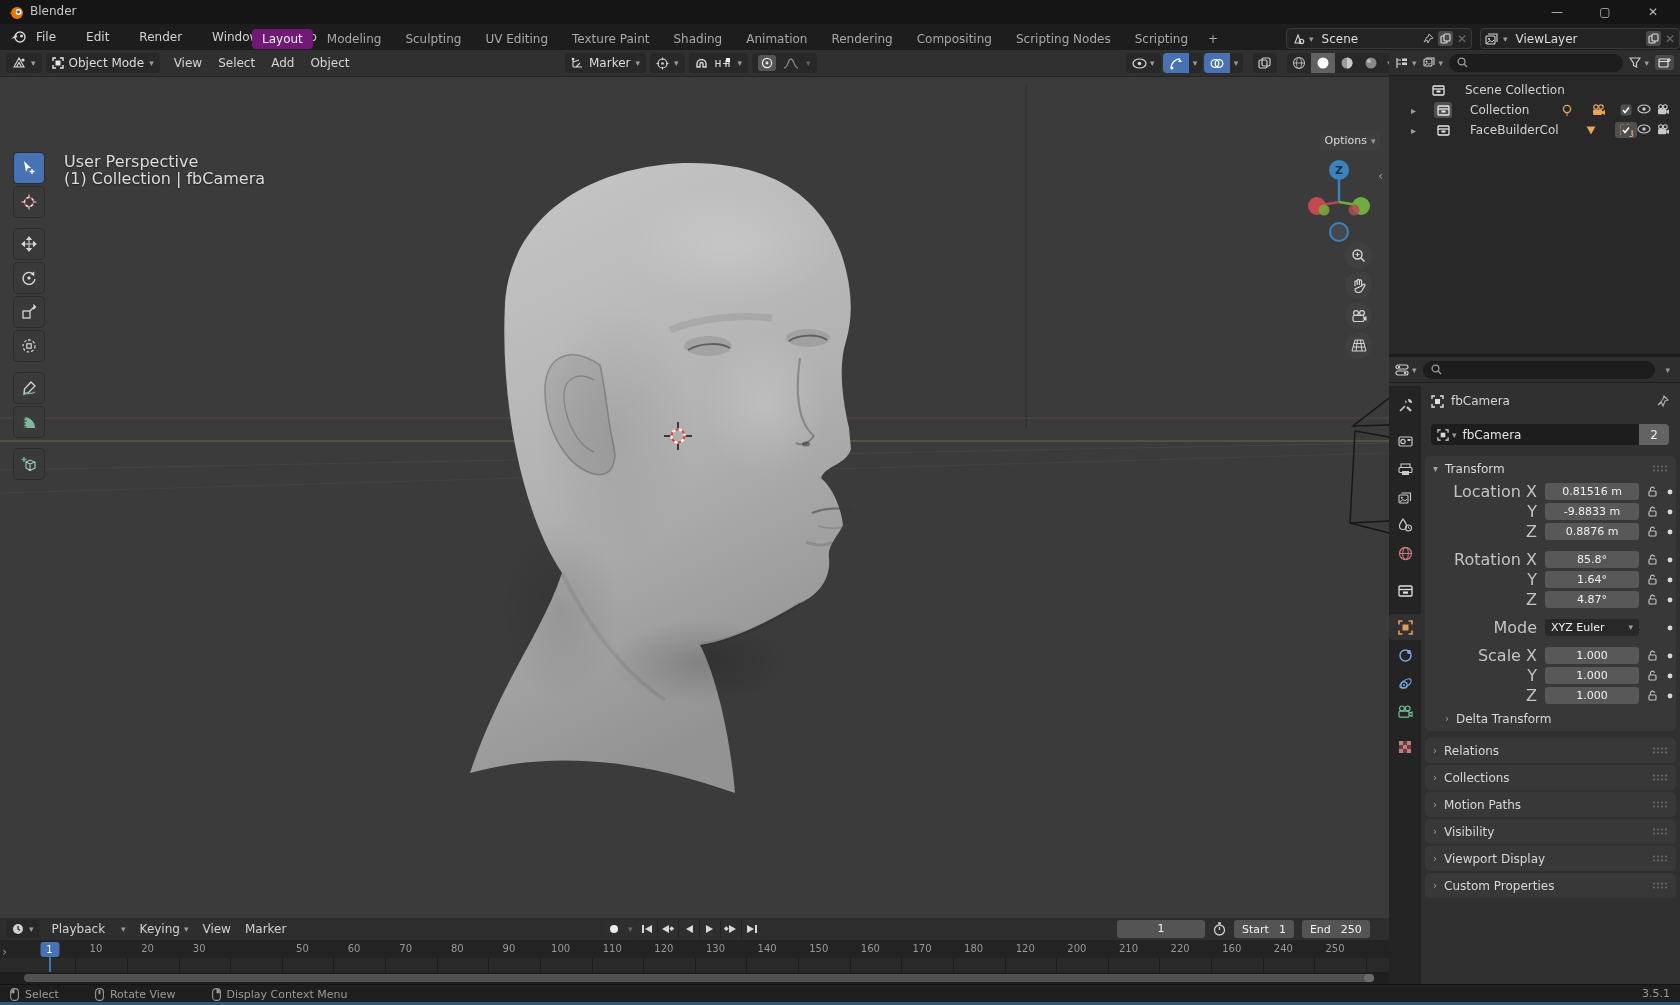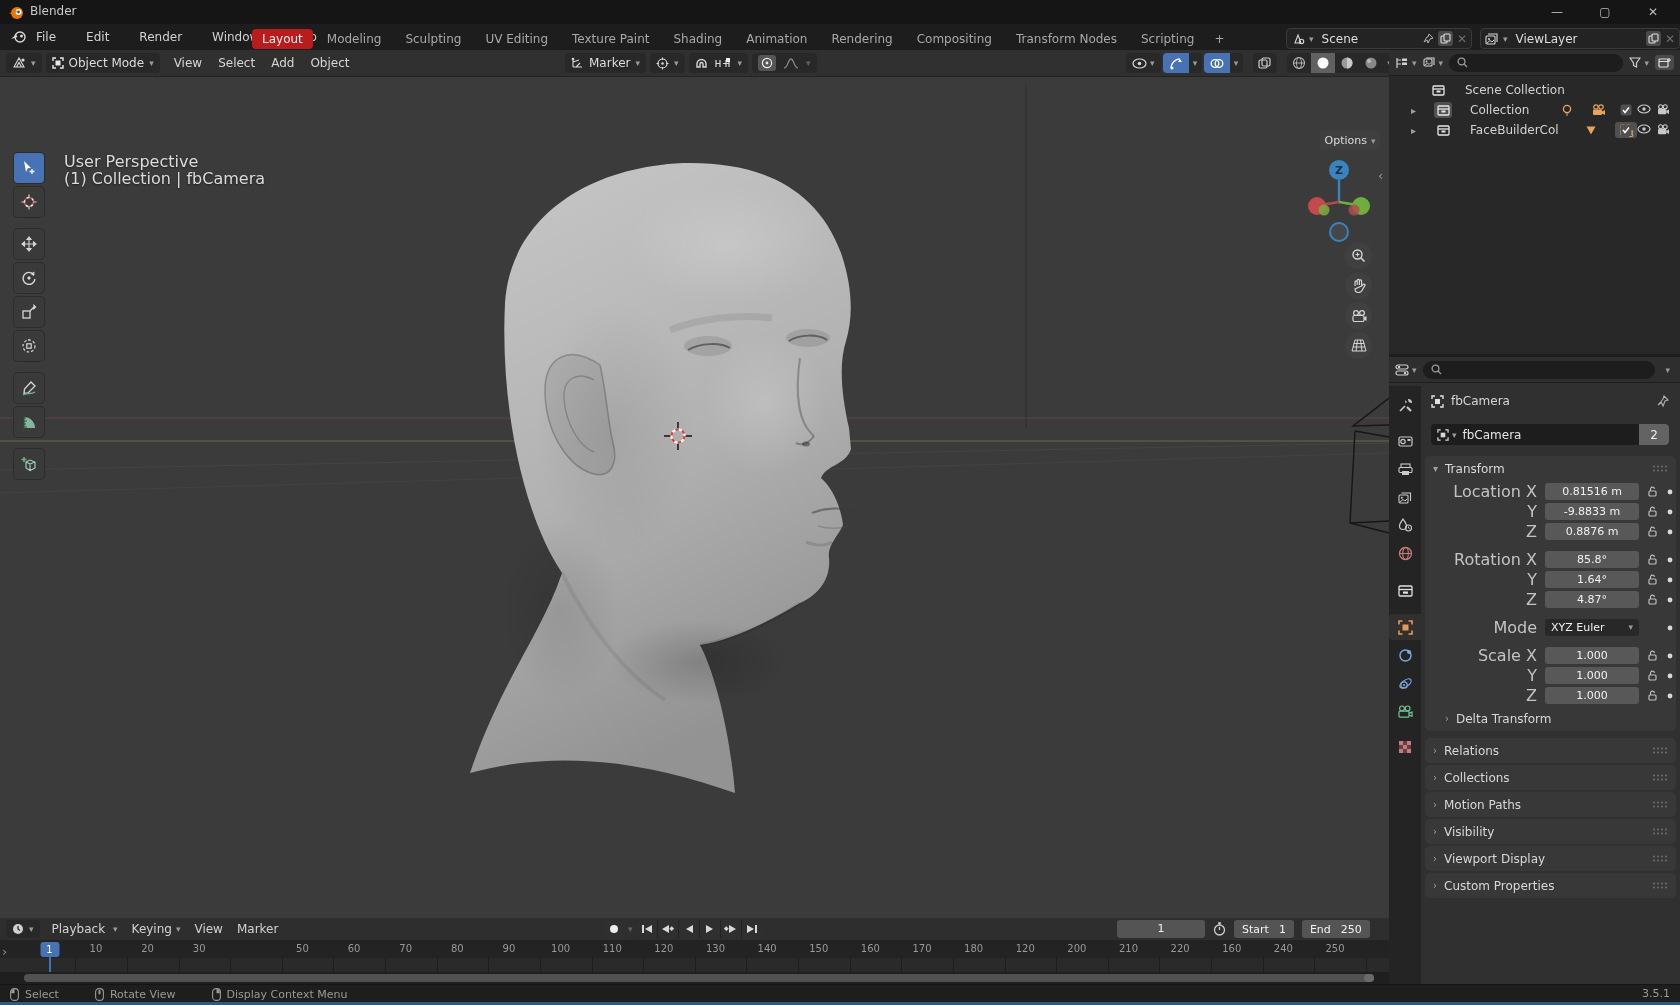--- a/index.html
+++ b/index.html
@@ -12,21 +12,21 @@
   .titlebar .logo{left:8px;top:4px;width:16px;height:16px;}
   .titlebar .title{left:30px;top:4px;}
   .winbtn{top:0;width:46px;height:24px;color:#bdbdbd;font-size:12px;text-align:center;line-height:24px;}
 
   
   .topbar{left:0;top:24px;width:1680px;height:26px;background:#1d1d1d;border-bottom:1px solid #141414;}
   .menus{left:32px;top:0;height:26px;display:flex;gap:22px;align-items:center;color:#d2d2d2;font-size:12px;}
   .menus .mi{padding:2px 4px;border-radius:3px;}
   .tabs{left:252px;top:3px;height:23px;display:flex;gap:4px;align-items:center;font-size:12px;color:#a8a8a8;}
   .tab{padding:3px 10px;border-radius:4px 4px 0 0;white-space:nowrap;}
-  .tab.active{background:#b91c1c;color:#ececec;border-radius:4px;}
+  .tab.active{background:#701a75;color:#ececec;border-radius:4px;}
   .plus{color:#a8a8a8;padding:0 6px;}
   .idwidget{top:4px;height:19px;background:#232323;border:1px solid #3a3a3a;border-radius:4px;display:flex;align-items:center;color:#dedede;font-size:12px;padding:0 4px;gap:4px;}
   .idwidget .txt{flex:1;padding-left:4px;}
   .dim{color:#6f6f6f;}
   .chev{color:#9a9a9a;font-size:9px;}
 
   
   .viewport{left:0;top:50px;width:1389px;height:868px;background:#3b3b3b;overflow:hidden;}
   .vph{left:0;top:0;width:1389px;height:26px;background:#303030;border-bottom:1px solid #232323;}
   .vph .grp{display:flex;align-items:center;gap:4px;position:absolute;top:3px;height:20px;}
@@ -148,21 +148,21 @@
     <div class="abs tabs">
         <div class="tab active">Layout</div>
         <div class="tab">Modeling</div>
         <div class="tab">Sculpting</div>
         <div class="tab">UV Editing</div>
         <div class="tab">Texture Paint</div>
         <div class="tab">Shading</div>
         <div class="tab">Animation</div>
         <div class="tab">Rendering</div>
         <div class="tab">Compositing</div>
-        <div class="tab">Transform Nodes</div>
+        <div class="tab">Scripting Nodes</div>
         <div class="tab">Scripting</div>
         <div class="plus">+</div>
       </div>
 
     <div class="abs idwidget" style="left:1286px;width:176px">
       <span>
           <svg width="14" height="12" viewBox="0 0 14 12">
             <path d="M4,10 L7,2 L10,10 Z" fill="none" stroke="#d8d8d8" stroke-width="1.1"></path>
             <circle cx="10.5" cy="8.5" r="2.2" fill="none" stroke="#d8d8d8" stroke-width="1.1"></circle>
           </svg>
@@ -1152,21 +1152,21 @@
     <div class="abs thdr">
       <div class="grp" style="left:6px">
         <span class="ddl" style="height:18px">
           <svg width="12" height="12" viewBox="0 0 12 12">
               <circle cx="6" cy="6" r="5" fill="#d0d0d0"></circle>
               <path d="M6,3 V6 L8,7.5" stroke="#2b2b2b" stroke-width="1.3" fill="none"></path>
             </svg>
           <span class="chev">▾</span>
         </span>
         <div class="tmenu" style="margin-left:8px" id="timeline-menus">
-            <div style="display: flex; align-items: center; gap: 8px;">
+            <div style="display: flex; align-items: center; gap: 16px;">
               <span>Playback</span>
               <span class="chev">▾</span>
             </div>
             <div style="display: flex; align-items: center; gap: 4px;">
               <span>Keying</span>
               <span class="chev">▾</span>
             </div>
             <div style="display: flex; align-items: center; gap: 4px;">
               <span>View</span>
             </div>

